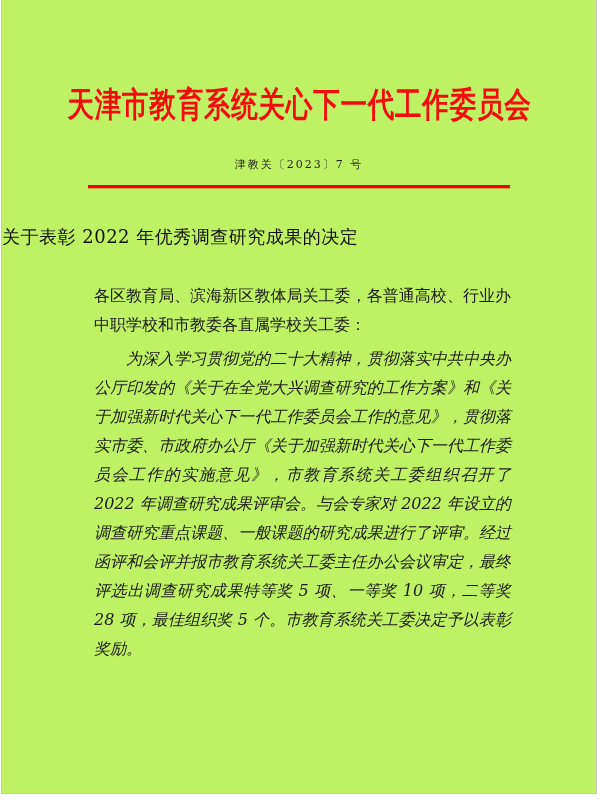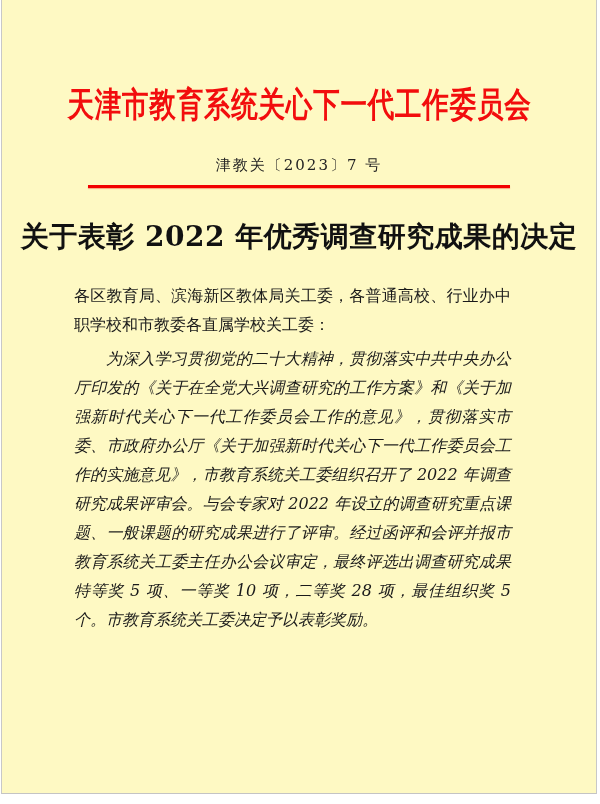--- a/index.html
+++ b/index.html
@@ -13,21 +13,21 @@
     font-family: "DejaVu Serif", "Liberation Serif", serif;
     position: relative;
     overflow: hidden;
   }
   .page {
     position: absolute;
     left: 1px;
     top: 0;
     width: 594px;
     height: 793px;
-    background: #fef9c3;
+    background: #bef264;
     border-left: 1px solid #c8c8c8;
     border-right: 1px solid #c8c8c8;
     border-bottom: 1px solid #c4c4c4;
     box-sizing: content-box;
   }
   .org-title {
     margin-top: 84px;
     text-align: center;
     white-space: nowrap;
   }
@@ -38,43 +38,42 @@
     font-weight: bold;
     font-size: 34px;
     line-height: 40px;
     color: #f20d0d;
     letter-spacing: 1px;
     font-family: "DejaVu Serif", "Liberation Serif", serif;
   }
   .doc-number {
     margin-top: 30px;
     text-align: center;
-    font-size: 15px;
+    font-size: 11px;
     line-height: 22px;
     color: #222222;
     letter-spacing: 2px;
   }
   .red-line {
     width: 422px;
     height: 3px;
     background: #f20000;
     margin: 9px auto 0 auto;
     box-shadow: 0 1px 1px rgba(242, 0, 0, 0.35);
   }
   .doc-title {
     margin: 33px 0 0 0;
-    text-align: center;
-    font-size: 28px;
+    font-size: 18px;
     line-height: 32px;
-    font-weight: bold;
+    font-weight: normal;
     color: #111111;
     letter-spacing: 0.5px;
   }
   .body-text {
-    margin: 28px 85px 0 72px;
+    margin: 28px 85px 0 92px;
     font-size: 16px;
     line-height: 29px;
     text-align: justify;
     color: #1a1a1a;
   }
   .body-text p {
     margin: 0 0 5px 0;
   }
   .body-text p.indent {
     text-indent: 2em;

